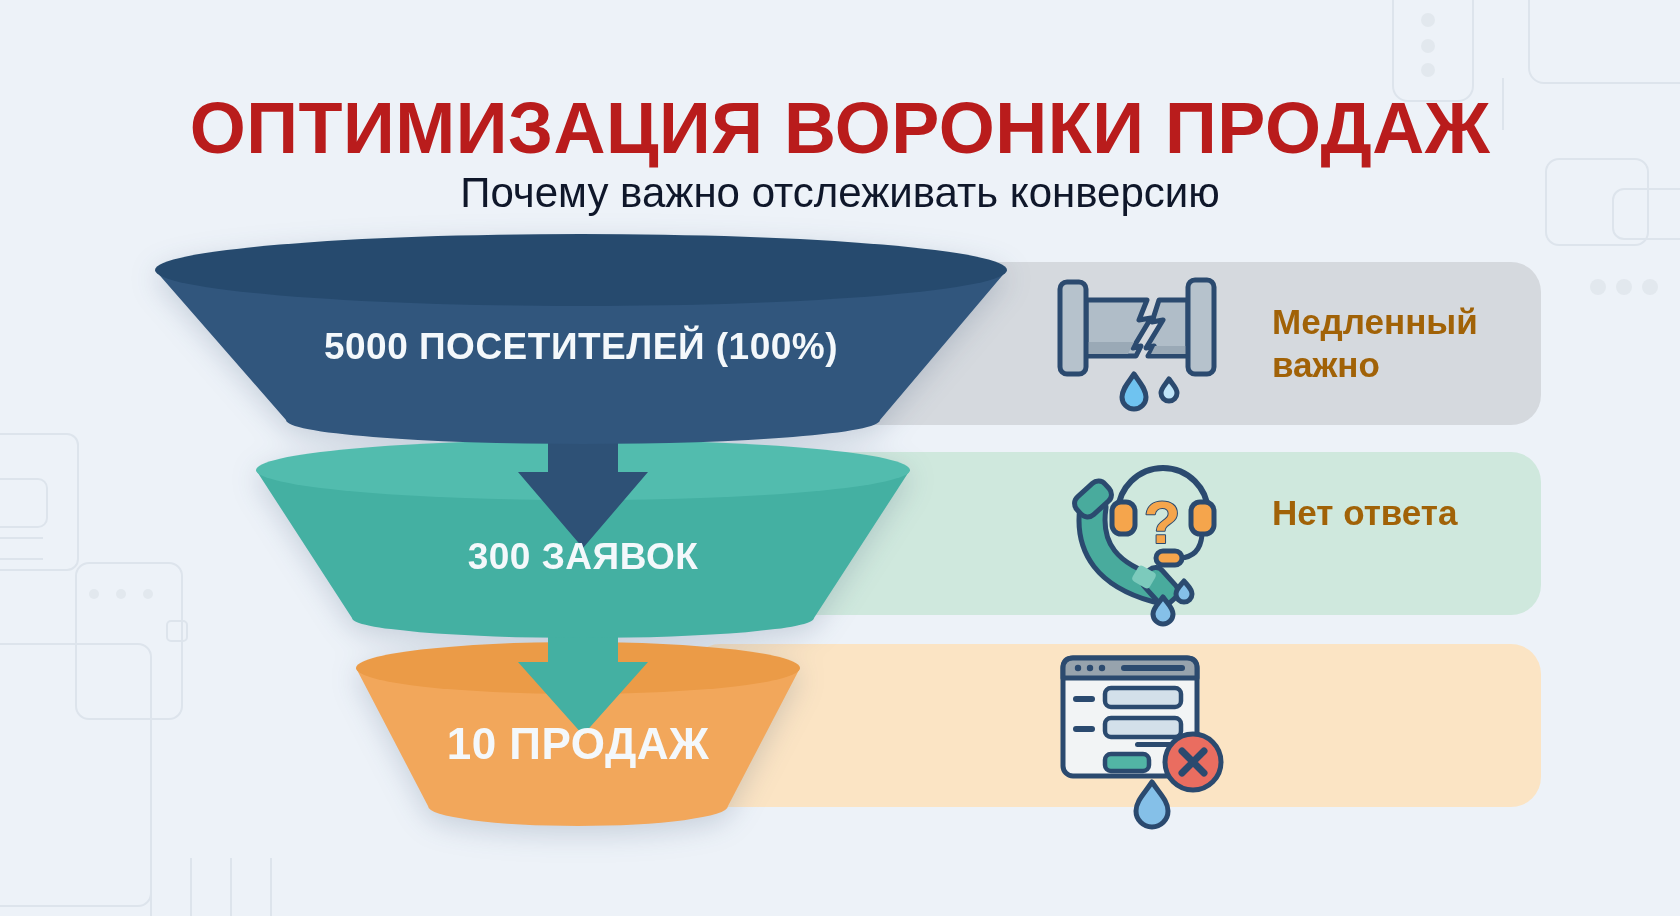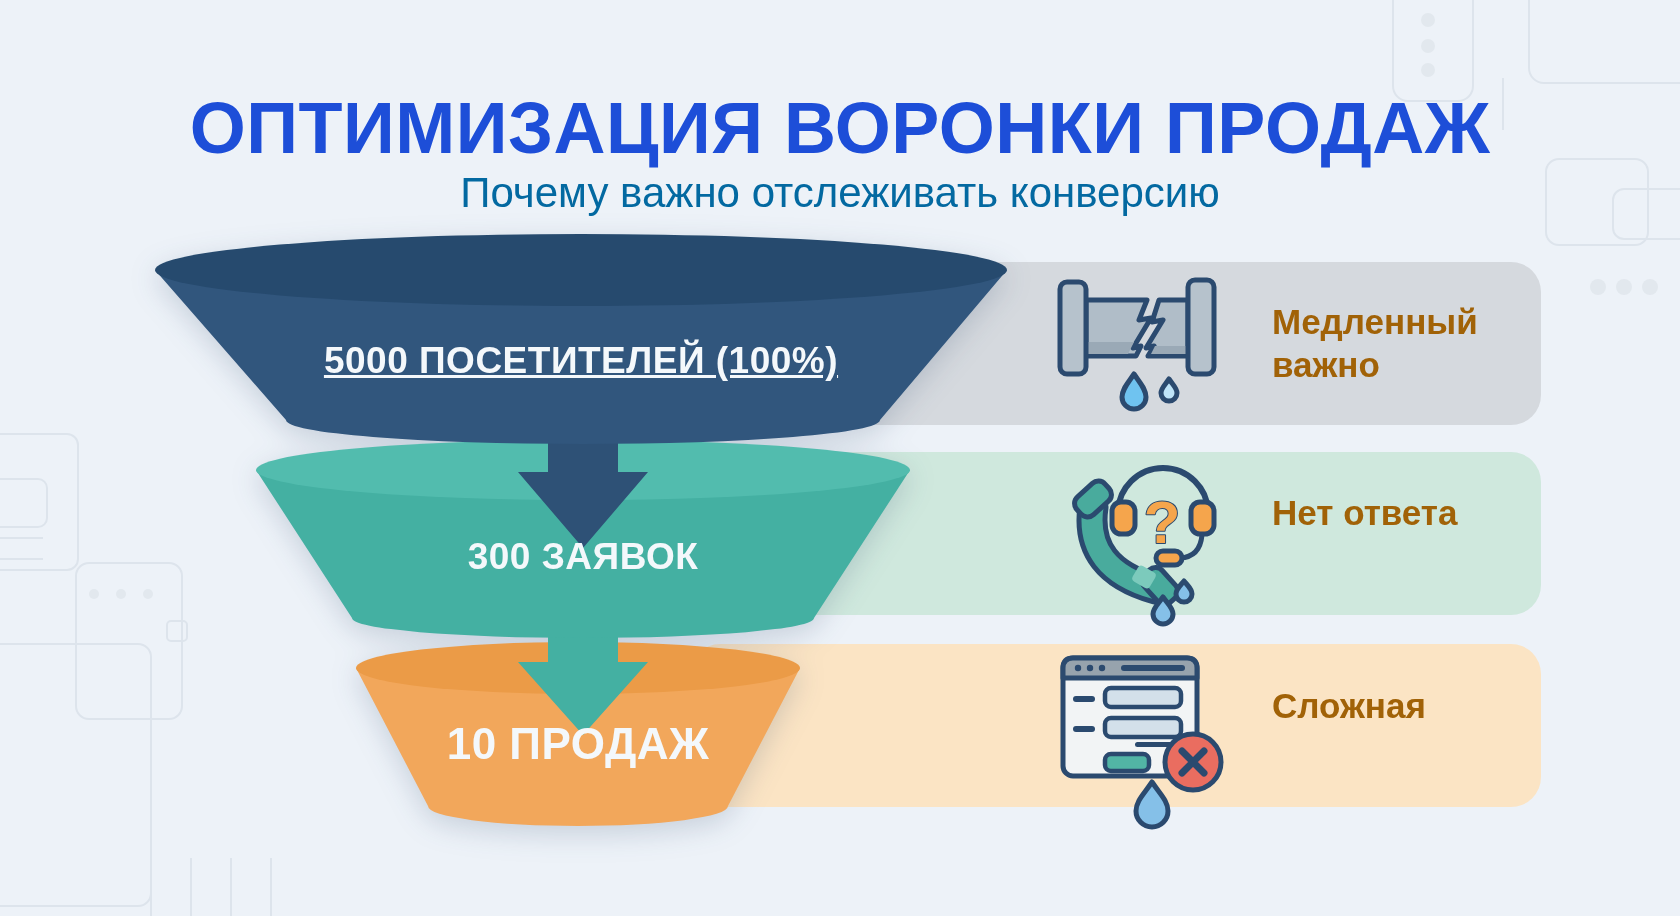--- a/index.html
+++ b/index.html
@@ -15,45 +15,45 @@
   }
   
   .deco{position:absolute;border:2px solid #dde4ec;border-radius:14px;background:transparent;}
   .deco-line{position:absolute;background:#dde4ec;}
   .deco-dot{position:absolute;border-radius:50%;background:#e2e8ee;}
 
   
   .title{
     position:absolute;left:0;top:92px;width:1680px;
     text-align:center;font-size:72px;font-weight:800;
-    color:#1d4ed8;letter-spacing:.5px;line-height:1;
+    color:#b91c1c;letter-spacing:.5px;line-height:1;
   }
   .subtitle{
     position:absolute;left:0;top:172px;width:1680px;
     text-align:center;font-size:42px;font-weight:500;
-    color:#0369a1;line-height:1;
+    color:#0f172a;line-height:1;
   }
 
   
   .band{position:absolute;border-radius:30px;}
   .band1{left:740px;top:262px;width:801px;height:163px;}
   .band2{left:700px;top:452px;width:841px;height:163px;}
   .band3{left:690px;top:644px;width:851px;height:163px;}
 
   
   .funnel-svg{
     position:absolute;left:0;top:0;
     filter:drop-shadow(0 8px 14px rgba(30,58,95,.18));
   }
 
   .funnel-label{
     position:absolute;color:#f4f8fb;font-weight:700;
     text-align:center;letter-spacing:.5px;line-height:1;
   }
-  .flabel1{left:181px;top:342px;width:800px;font-size:37px;text-decoration:underline;}
+  .flabel1{left:181px;top:328px;width:800px;font-size:37px;}
   .flabel2{left:283px;top:538px;width:600px;font-size:37px;}
   .flabel3{left:328px;top:722px;width:500px;font-size:44px;}
 
   
   .issue-icon{position:absolute;}
   .icon-pipe{left:1052px;top:268px;}
   .icon-phone{left:1048px;top:455px;}
   .icon-form{left:1055px;top:648px;}
 
   
@@ -201,16 +201,15 @@
   </svg>
 
   <div class="issue-text itext1">
     <div>Медленный</div>
     <div>важно</div>
   </div>
   <div class="issue-text itext2">
     <div>Нет ответа</div>
   </div>
   <div class="issue-text itext3">
-    <div>Сложная</div>
   </div>
 
 </div>
 
 </body></html>

